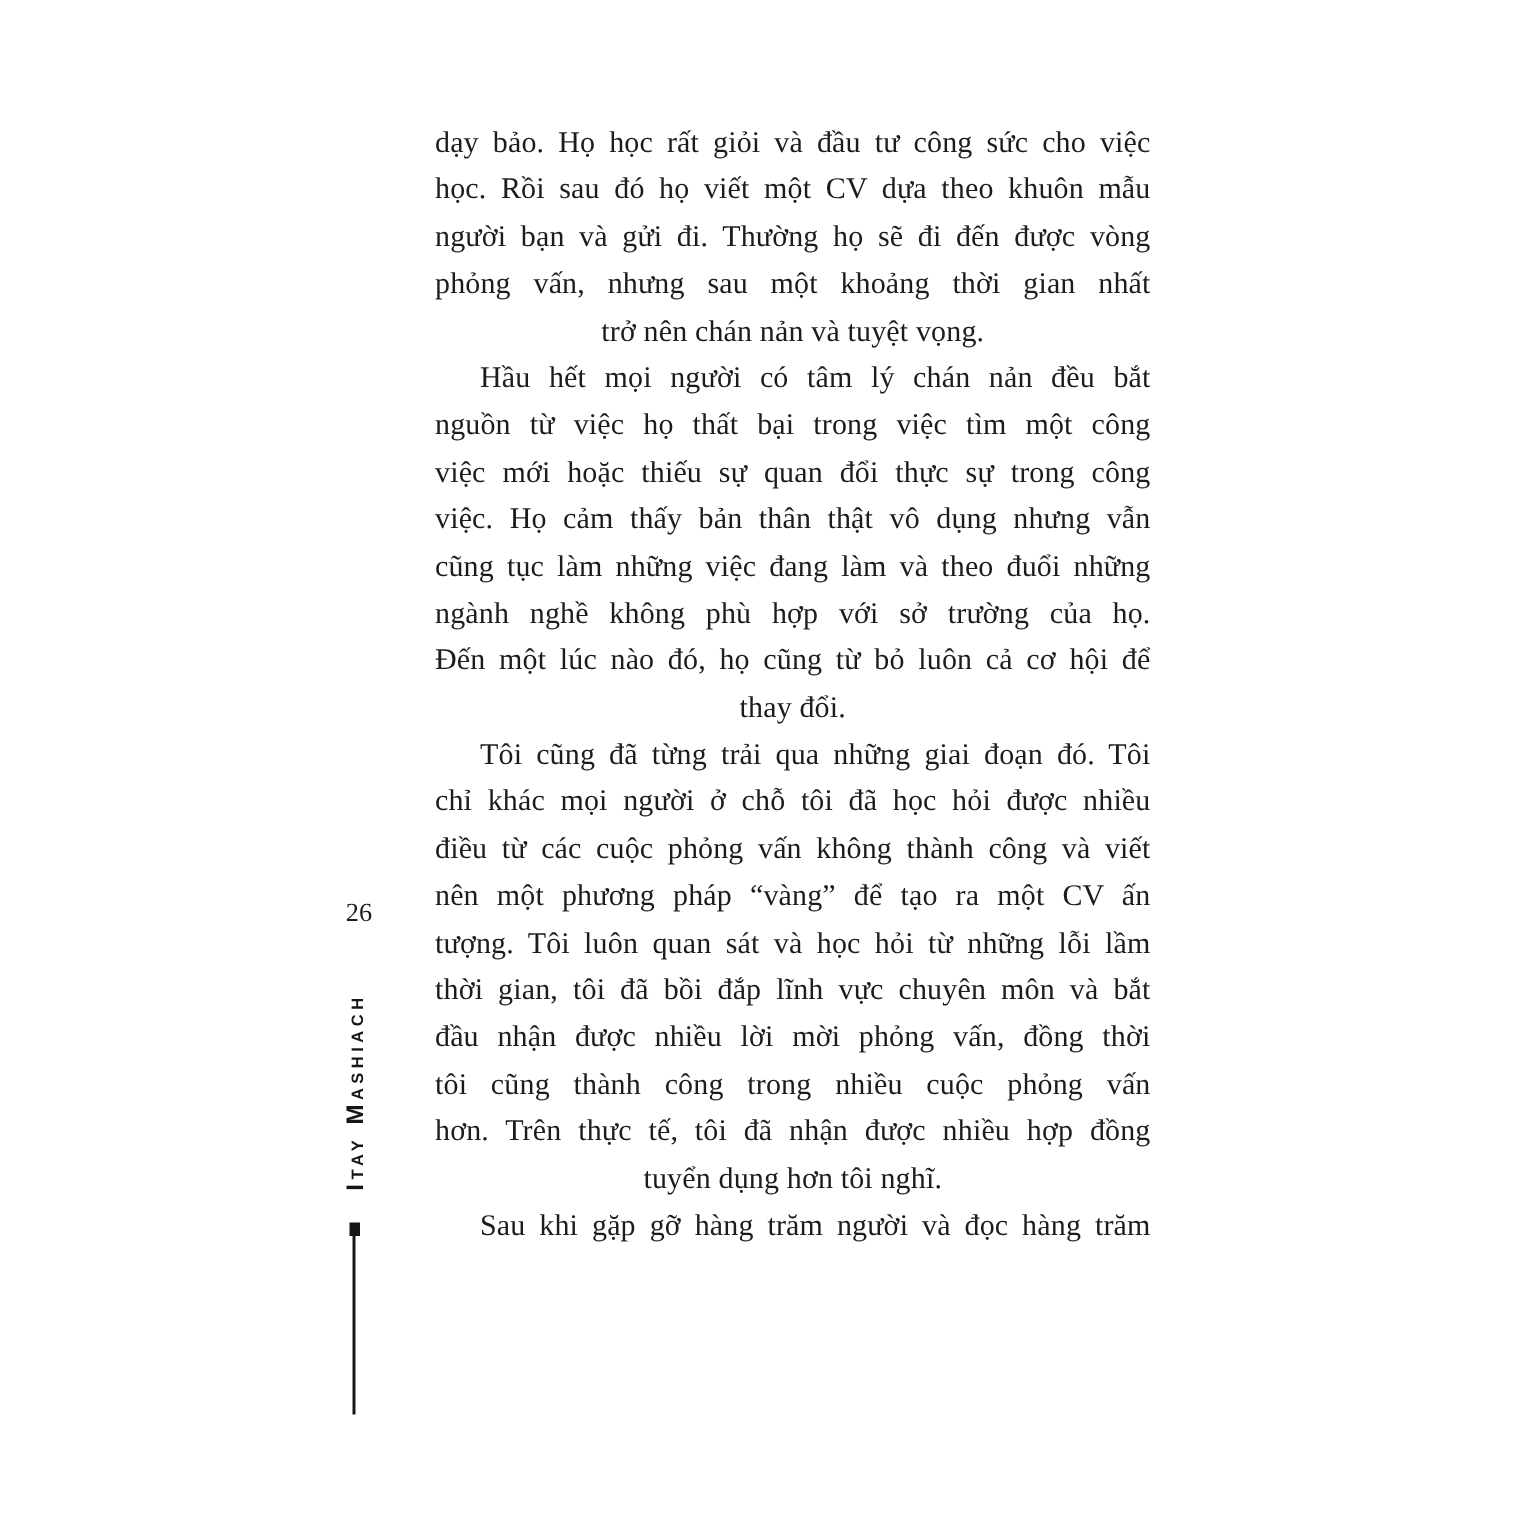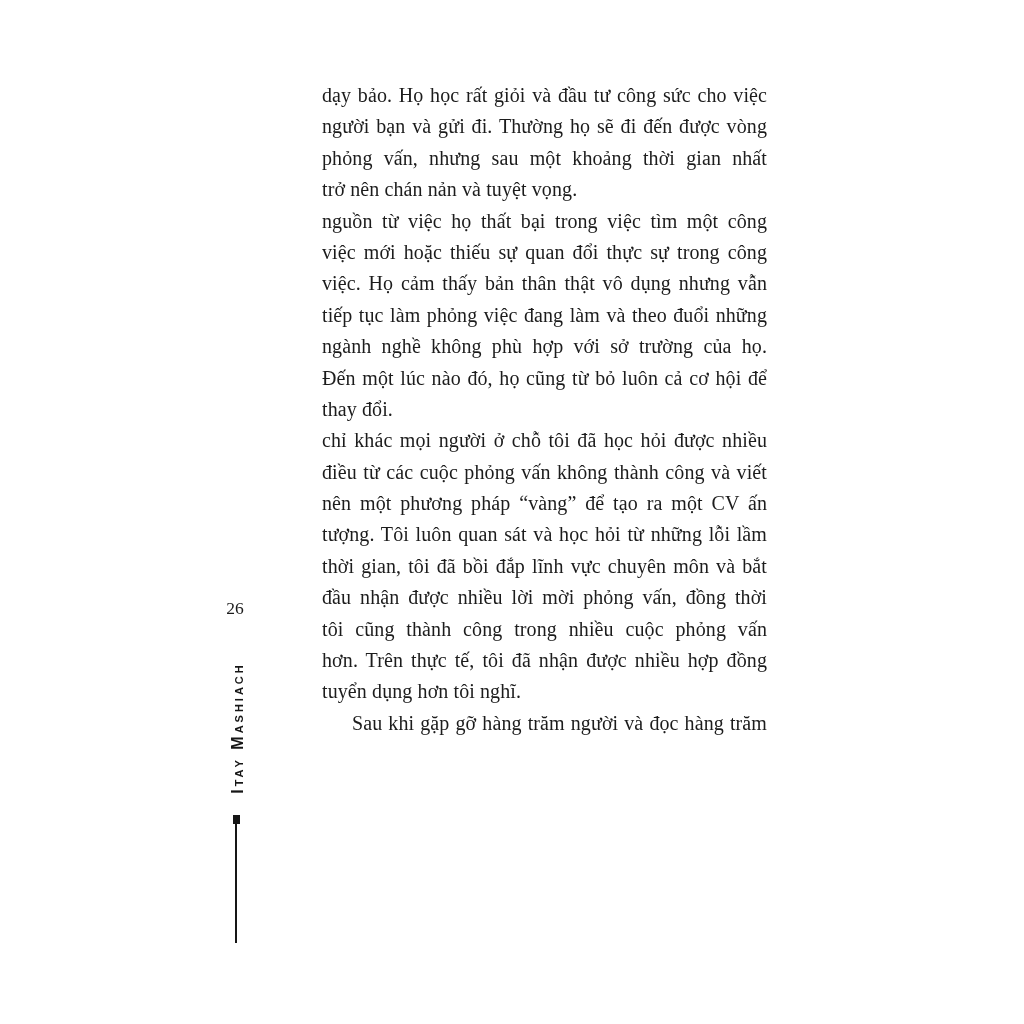--- a/index.html
+++ b/index.html
@@ -24,39 +24,38 @@
     width: 477px;
   }
   .line {
     display: block;
     font-size: 20px;
     line-height: 31.4px;
     height: 31.4px;
     overflow: hidden;
     white-space: normal;
     letter-spacing: 0.1px;
-    margin-left: 32px;
   }
   .j {
     text-align: justify;
     text-align-last: justify;
   }
   .last {
-    text-align: left;
+    text-align: center;
   }
   .ind {
     padding-left: 30px;
   }
   
   .folio {
     position: absolute;
     left: 222px;
     top: 598px;
     width: 26px;
-    text-align: center;
+    text-align: right;
     font-size: 17.5px;
     color: #1c1c1c;
     font-family: "Liberation Serif", serif;
   }
   .author-vertical {
     position: absolute;
     left: 238px;
     top: 728px;
     transform: translate(-50%, -50%) rotate(-90deg);
     transform-origin: center;
@@ -93,32 +92,35 @@
   <div class="folio">26</div>
 
   <div class="author-vertical">Itay Mashiach</div>
 
   <div class="author-rule-cap"></div>
   <div class="author-rule"></div>
 
   <div class="textblock">
 
     <div class="line j">dạy bảo. Họ học rất giỏi và đầu tư công sức cho việc</div>
+    <div class="line j">học. Rồi sau đó họ viết một CV dựa theo khuôn mẫu</div>
     <div class="line j">người bạn và gửi đi. Thường họ sẽ đi đến được vòng</div>
     <div class="line j">phỏng vấn, nhưng sau một khoảng thời gian nhất</div>
     <div class="line last">trở nên chán nản và tuyệt vọng.</div>
 
+    <div class="line j ind">Hầu hết mọi người có tâm lý chán nản đều bắt</div>
     <div class="line j">nguồn từ việc họ thất bại trong việc tìm một công</div>
     <div class="line j">việc mới hoặc thiếu sự quan đổi thực sự trong công</div>
     <div class="line j">việc. Họ cảm thấy bản thân thật vô dụng nhưng vẫn</div>
-    <div class="line j">tiếp tục làm phỏng việc đang làm và theo đuổi những</div>
+    <div class="line j">cũng tục làm những việc đang làm và theo đuổi những</div>
     <div class="line j">ngành nghề không phù hợp với sở trường của họ.</div>
     <div class="line j">Đến một lúc nào đó, họ cũng từ bỏ luôn cả cơ hội để</div>
     <div class="line last">thay đổi.</div>
 
+    <div class="line j ind">Tôi cũng đã từng trải qua những giai đoạn đó. Tôi</div>
     <div class="line j">chỉ khác mọi người ở chỗ tôi đã học hỏi được nhiều</div>
     <div class="line j">điều từ các cuộc phỏng vấn không thành công và viết</div>
     <div class="line j">nên một phương pháp “vàng” để tạo ra một CV ấn</div>
     <div class="line j">tượng. Tôi luôn quan sát và học hỏi từ những lỗi lầm</div>
     <div class="line j">thời gian, tôi đã bồi đắp lĩnh vực chuyên môn và bắt</div>
     <div class="line j">đầu nhận được nhiều lời mời phỏng vấn, đồng thời</div>
     <div class="line j">tôi cũng thành công trong nhiều cuộc phỏng vấn</div>
     <div class="line j">hơn. Trên thực tế, tôi đã nhận được nhiều hợp đồng</div>
     <div class="line last">tuyển dụng hơn tôi nghĩ.</div>
 

